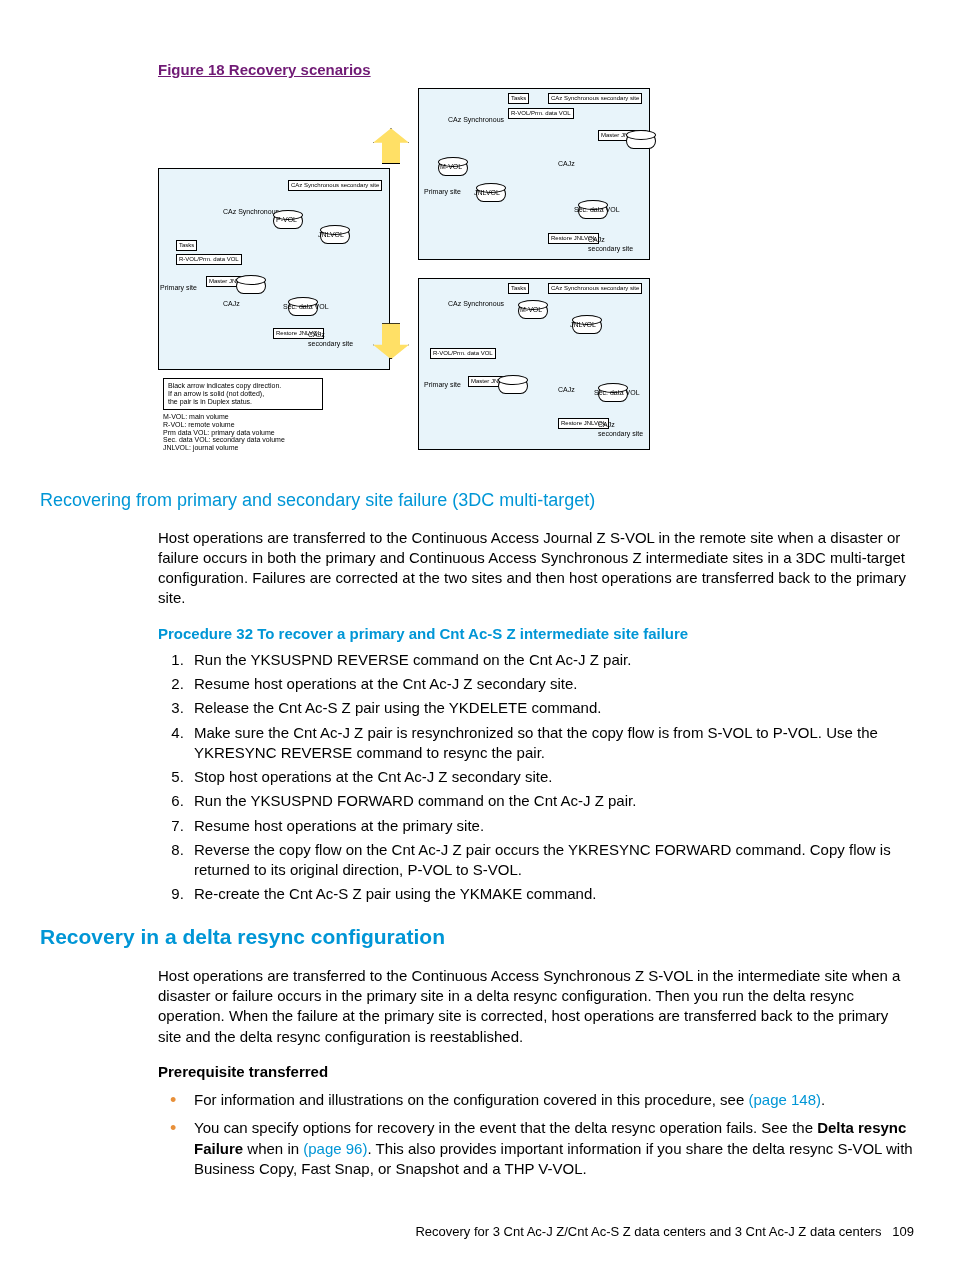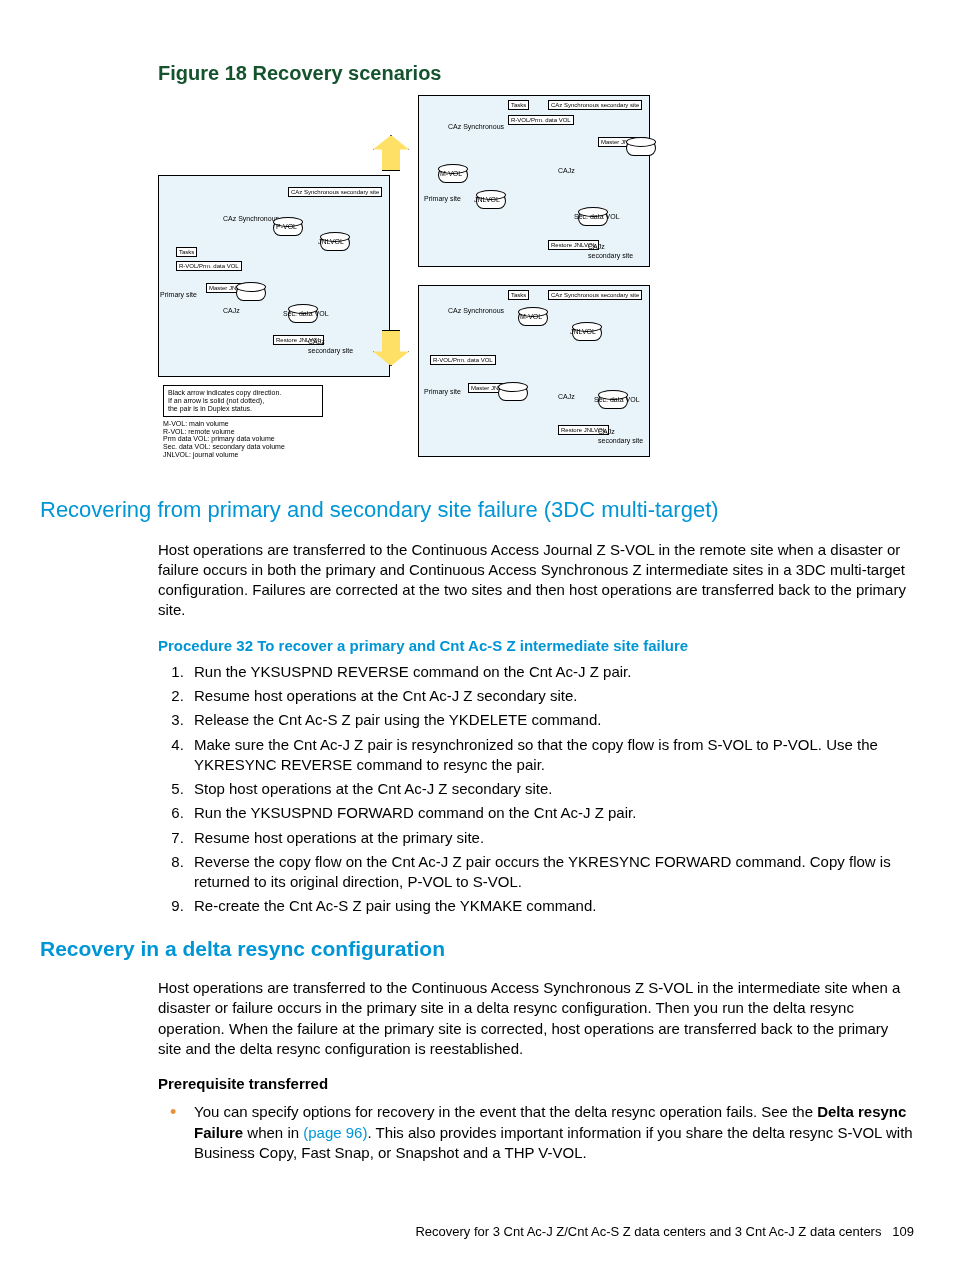--- a/index.html
+++ b/index.html
@@ -14,40 +14,41 @@
     font-size: 15px;
     line-height: 1.35;
   }
   .page {
     padding: 60px 40px 30px 40px;
     box-sizing: border-box;
     position: relative;
     height: 100%;
   }
   .fig-caption {
-    color: #14532d;
-    font-weight: bold;
-    font-size: 20px;
+    color: #701a75;
+    font-weight: bold;
+    font-size: 15px;
     margin-left: 118px;
     margin-bottom: 8px;
+    text-decoration: underline;
   }
   .figure-box {
     margin-left: 118px;
     margin-bottom: 20px;
   }
   h2.section {
     color: #0096D6;
     font-weight: bold;
     font-size: 21px;
     margin: 18px 0 8px 0;
   }
   h3.subsection {
     color: #0096D6;
     font-weight: normal;
-    font-size: 22px;
+    font-size: 18px;
     margin: 14px 0 8px 0;
   }
   .body-indent {
     margin-left: 118px;
   }
   .procedure-title {
     color: #0096D6;
     font-weight: bold;
     font-size: 15px;
     margin: 10px 0 6px 0;
@@ -268,20 +269,23 @@
       <li>Re-create the Cnt Ac-S Z pair using the YKMAKE command.</li>
     </ol>
   </div>
 
   <h2 class="section">Recovery in a delta resync configuration</h2>
   <div class="body-indent">
     <p>Host operations are transferred to the Continuous Access Synchronous Z S-VOL in the intermediate site when a disaster or failure occurs in the primary site in a delta resync configuration. Then you run the delta resync operation. When the failure at the primary site is corrected, host operations are transferred back to the primary site and the delta resync configuration is reestablished.</p>
     <div class="prereq">Prerequisite transferred</div>
     <ul class="bullets">
       <li>
+        <span>For information and illustrations on the configuration covered in this procedure, see </span><span class="link">(page 148)</span><span>.</span>
+      </li>
+      <li>
         <span>You can specify options for recovery in the event that the delta resync operation fails. See the </span><b>Delta resync Failure</b><span> when in </span><span class="link">(page 96)</span><span>. This also provides important information if you share the delta resync S-VOL with Business Copy, Fast Snap, or Snapshot and a THP V-VOL.</span>
       </li>
     </ul>
   </div>
 
   <div class="footer">
     <span>Recovery for 3 Cnt Ac-J Z/Cnt Ac-S Z data centers and 3 Cnt Ac-J Z data centers</span>&nbsp;&nbsp;&nbsp;<span>109</span>
   </div>
 
 </div>

